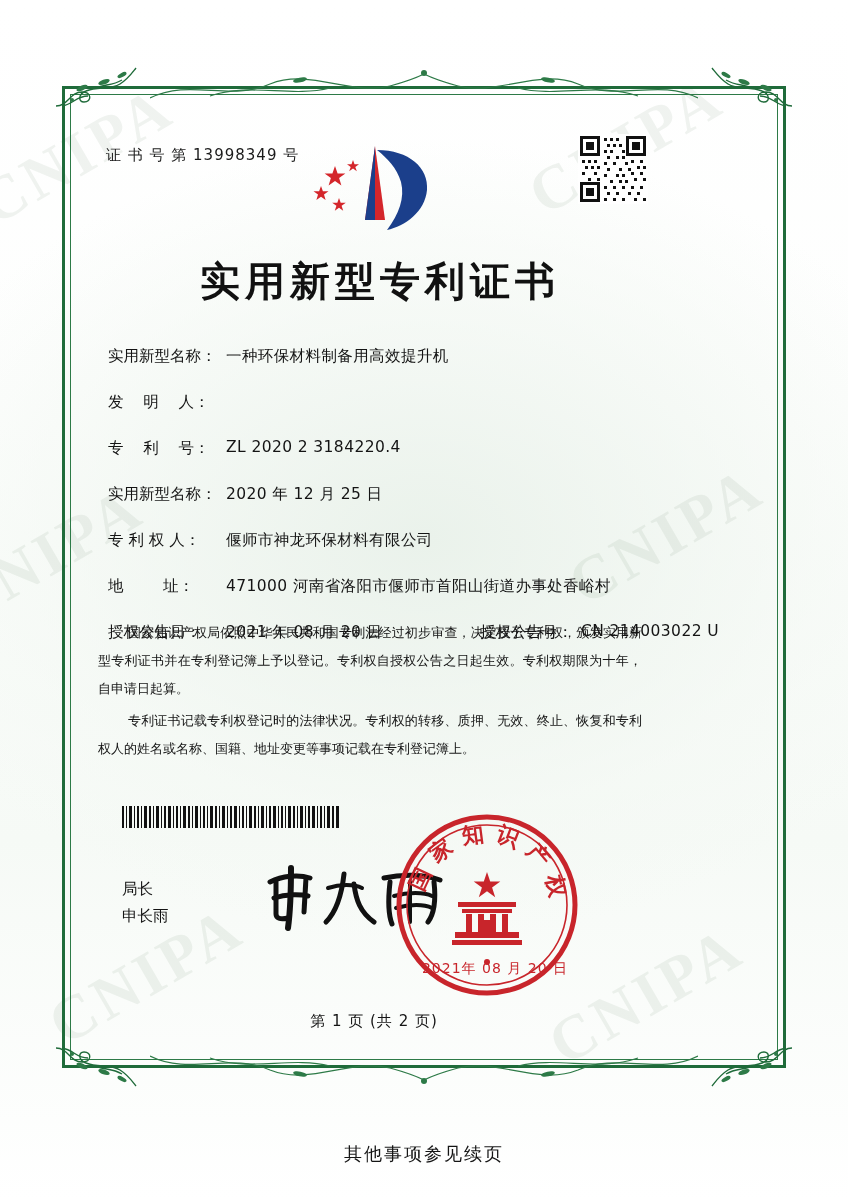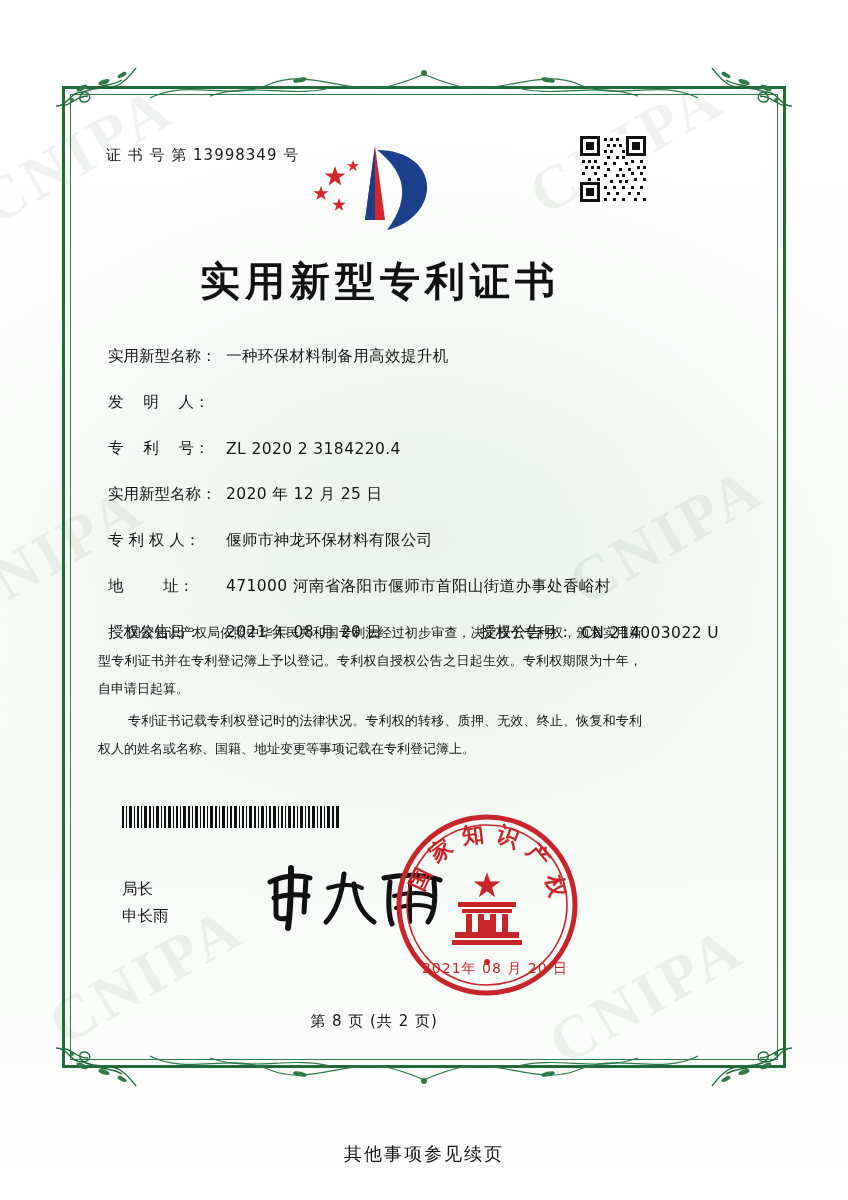--- a/index.html
+++ b/index.html
@@ -141,21 +141,21 @@
   }
 
   .fields {
     position: absolute;
     left: 38px;
     right: 38px;
     top: 252px;
   }
   .field-row {
     display: flex;
-    align-items: center;
+    align-items: flex-start;
     margin-bottom: 25px;
     font-size: 15.5px;
     color: #141414;
   }
   .field-label {
     width: 118px;
     flex: 0 0 118px;
     letter-spacing: 0px;
     white-space: pre;
   }
@@ -616,19 +616,19 @@
           <rect x="90" y="110" width="10" height="12" fill="#c8252b"></rect>
         </g>
 
         <g fill="#c8252b">
           <circle cx="95" cy="152" r="3"></circle>
         </g>
       </svg>
     </div>
     <div class="seal-date">2021年 08 月 20 日</div>
 
-    <div class="page-num">第 8 页 (共 2 页)</div>
+    <div class="page-num">第 1 页 (共 2 页)</div>
 
   </div>
 
   <div class="footer-note">其他事项参见续页</div>
 
 </div>
 
 </body></html>

